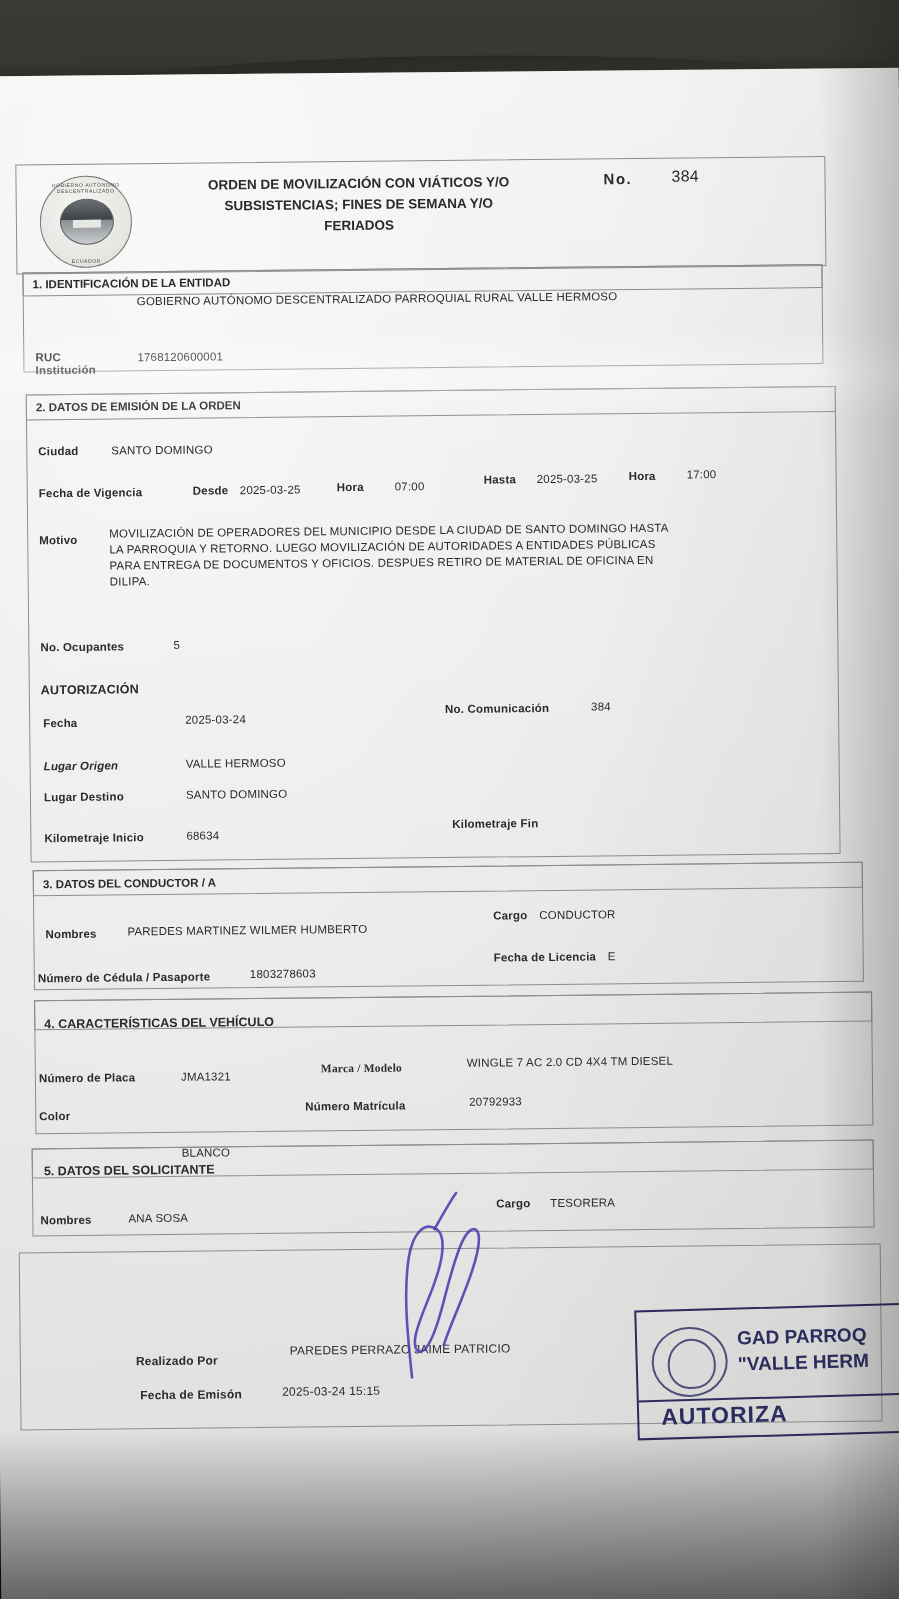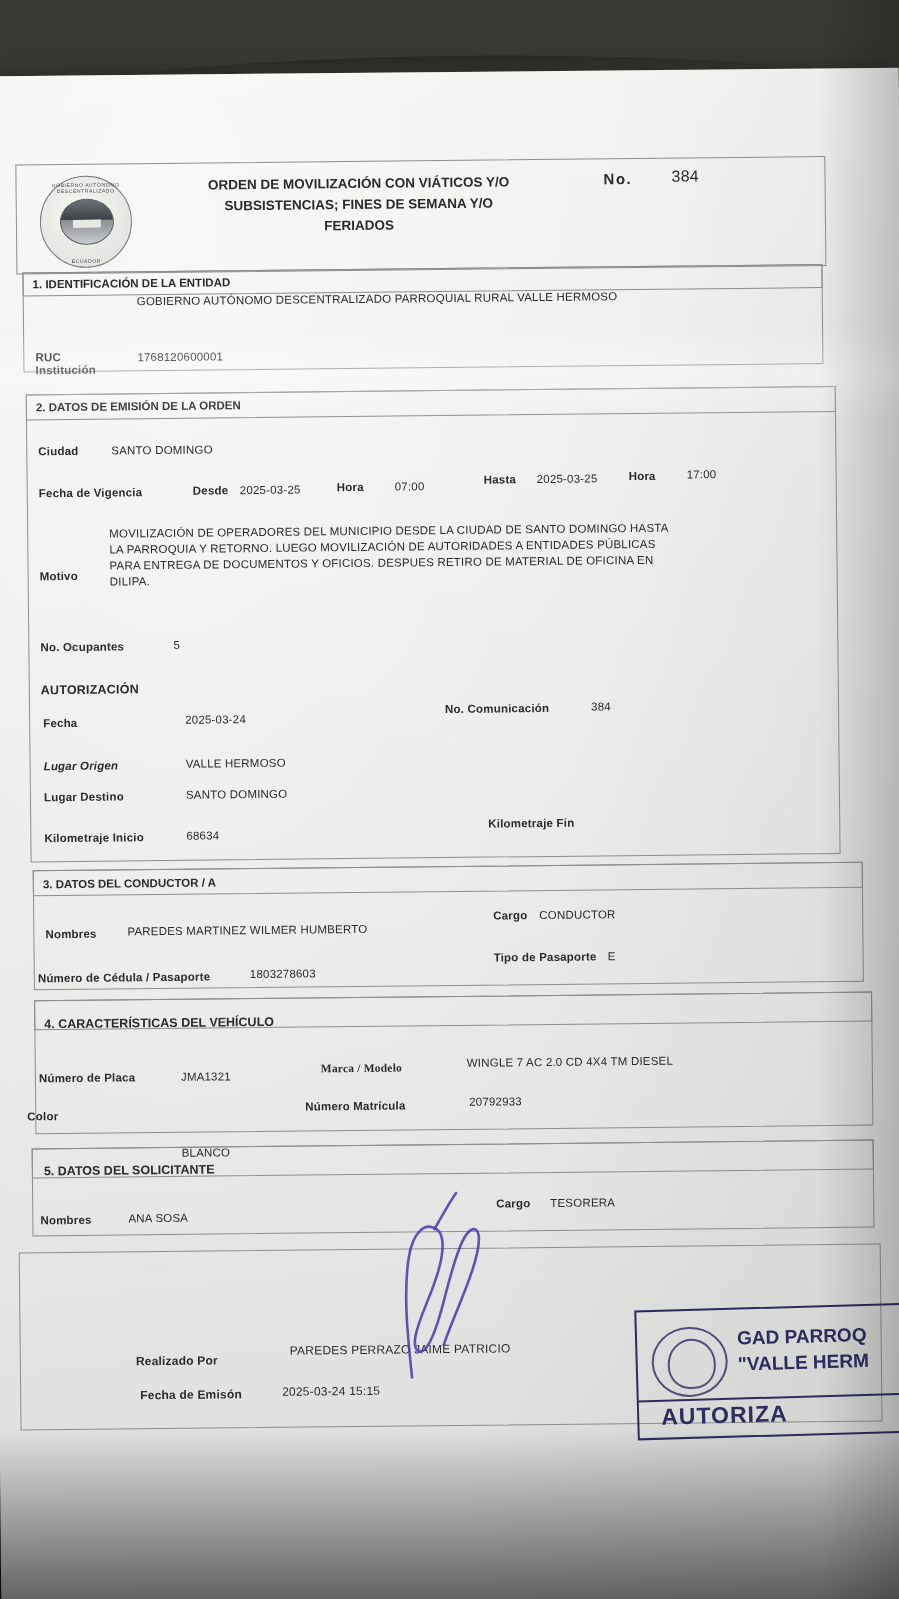--- a/index.html
+++ b/index.html
@@ -262,21 +262,21 @@
   <div class="t b" style="left:42px; top:483px;">Fecha de Vigencia</div>
   <div class="t b" style="left:196px; top:482px;">Desde</div>
   <div class="t" style="left:243px; top:482px;">2025-03-25</div>
   <div class="t b" style="left:340px; top:480px;">Hora</div>
   <div class="t" style="left:398px; top:480px;">07:00</div>
   <div class="t b" style="left:487px; top:474px;">Hasta</div>
   <div class="t" style="left:540px; top:474px;">2025-03-25</div>
   <div class="t b" style="left:632px; top:472px;">Hora</div>
   <div class="t" style="left:690px; top:471px;">17:00</div>
 
-  <div class="t b" style="left:42px; top:530px;margin-top:36px;">Motivo</div>
+  <div class="t b" style="left:42px; top:530px;">Motivo</div>
   <div class="t" style="left:112px; top:524px;">MOVILIZACIÓN DE OPERADORES DEL MUNICIPIO DESDE LA CIUDAD DE SANTO DOMINGO HASTA</div>
   <div class="t" style="left:112px; top:540px;">LA PARROQUIA Y RETORNO. LUEGO MOVILIZACIÓN DE AUTORIDADES A ENTIDADES PÚBLICAS</div>
   <div class="t" style="left:112px; top:556px;">PARA ENTREGA DE DOCUMENTOS Y OFICIOS. DESPUES RETIRO DE MATERIAL DE OFICINA EN</div>
   <div class="t" style="left:112px; top:572px;">DILIPA.</div>
 
   <div class="t b" style="left:42px; top:637px;">No. Ocupantes</div>
   <div class="t" style="left:175px; top:636px;">5</div>
 
   <div class="t b" style="left:42px; top:679px; font-size:12.5px;">AUTORIZACIÓN</div>
 
@@ -286,47 +286,47 @@
   <div class="t" style="left:592px; top:702px;">384</div>
 
   <div class="t b" style="left:44px; top:756px;font-style:italic;">Lugar Origen</div>
   <div class="t" style="left:186px; top:755px;">VALLE HERMOSO</div>
 
   <div class="t b" style="left:44px; top:787px;">Lugar Destino</div>
   <div class="t" style="left:186px; top:786px;">SANTO DOMINGO</div>
 
   <div class="t b" style="left:44px; top:828px;">Kilometraje Inicio</div>
   <div class="t" style="left:186px; top:827px;">68634</div>
-  <div class="t b" style="left:452px; top:818px;margin-left:36px;">Kilometraje Fin</div>
+  <div class="t b" style="left:452px; top:818px;">Kilometraje Fin</div>
   <div class="t" style="left:600px; top:818px;"></div>
 
   <div class="box" style="left:32px; top:866px; width:830px; height:120px;"></div>
   <div class="box" style="left:32px; top:866px; width:830px; height:26px;"></div>
   <div class="sect" style="left:42px; top:874px;">3. DATOS DEL CONDUCTOR / A</div>
 
   <div class="t b" style="left:44px; top:924px;">Nombres</div>
   <div class="t" style="left:126px; top:922px;">PAREDES MARTINEZ WILMER HUMBERTO</div>
   <div class="t b" style="left:492px; top:910px;">Cargo</div>
   <div class="t" style="left:538px; top:910px;">CONDUCTOR</div>
 
   <div class="t b" style="left:36px; top:968px;">Número de Cédula / Pasaporte</div>
   <div class="t" style="left:248px; top:966px;">1803278603</div>
-  <div class="t b" style="left:492px; top:952px;">Tipo de Pasaporte</div>
+  <div class="t b" style="left:492px; top:952px;">Fecha de Licencia</div>
   <div class="t" style="left:606px; top:952px;">E</div>
 
   <div class="box" style="left:32px; top:996px; width:838px; height:134px;"></div>
   <div class="box" style="left:32px; top:996px; width:838px; height:30px;"></div>
   <div class="sect" style="left:42px; top:1013px; font-size:12.5px;">4. CARACTERÍSTICAS DEL VEHÍCULO</div>
 
   <div class="t b" style="left:36px; top:1068px;">Número de Placa</div>
   <div class="t" style="left:178px; top:1068px;">JMA1321</div>
   <div class="t b" style="left:318px; top:1061px;font-family:Liberation Serif, serif;">Marca / Modelo</div>
   <div class="t" style="left:464px; top:1057px;">WINGLE 7 AC 2.0 CD 4X4 TM DIESEL</div>
 
-  <div class="t b" style="left:24px; top:1106px;text-align:center;">Color</div>
+  <div class="t b" style="left:36px; top:1106px;text-align:center;">Color</div>
   <div class="t" style="left:178px; top:1104px;margin-top:40px;">BLANCO</div>
   <div class="t b" style="left:302px; top:1099px;">Número Matrícula</div>
   <div class="t" style="left:466px; top:1096px;">20792933</div>
 
   <div class="box" style="left:28px; top:1144px; width:842px; height:88px;"></div>
   <div class="box" style="left:28px; top:1144px; width:842px; height:30px;"></div>
   <div class="sect" style="left:40px; top:1160px; font-size:12.5px;">5. DATOS DEL SOLICITANTE</div>
 
   <div class="t b" style="left:36px; top:1210px;">Nombres</div>
   <div class="t" style="left:124px; top:1209px;">ANA SOSA</div>

